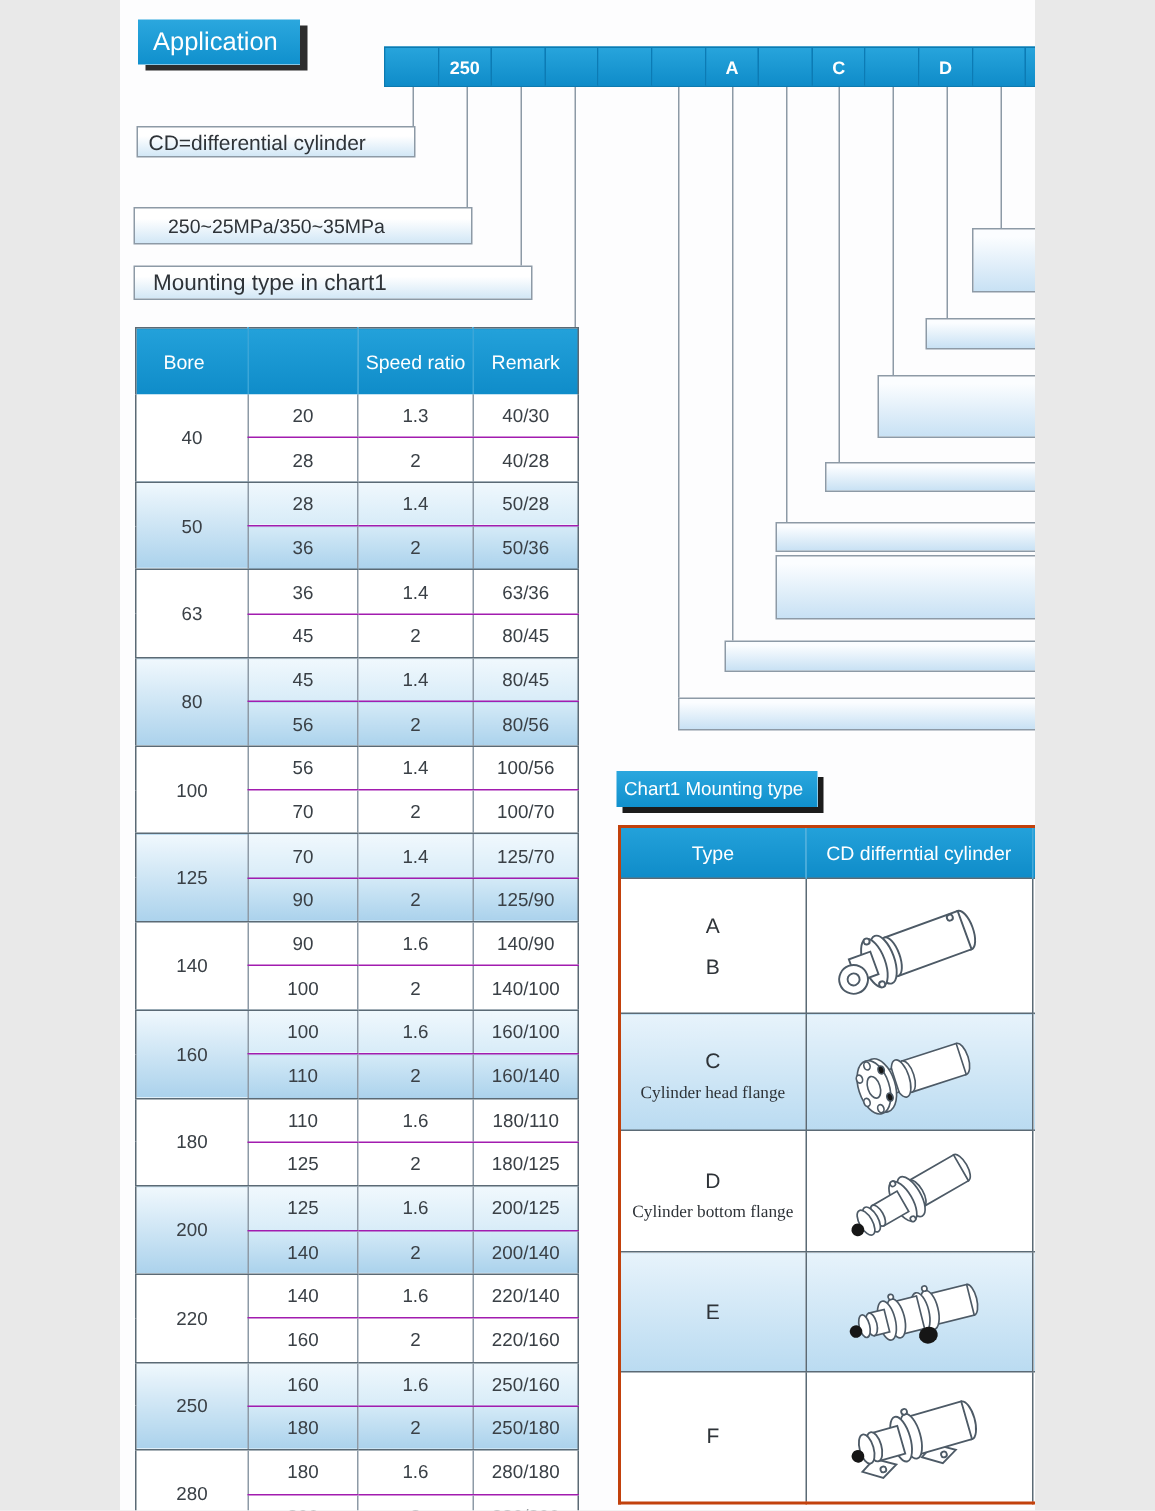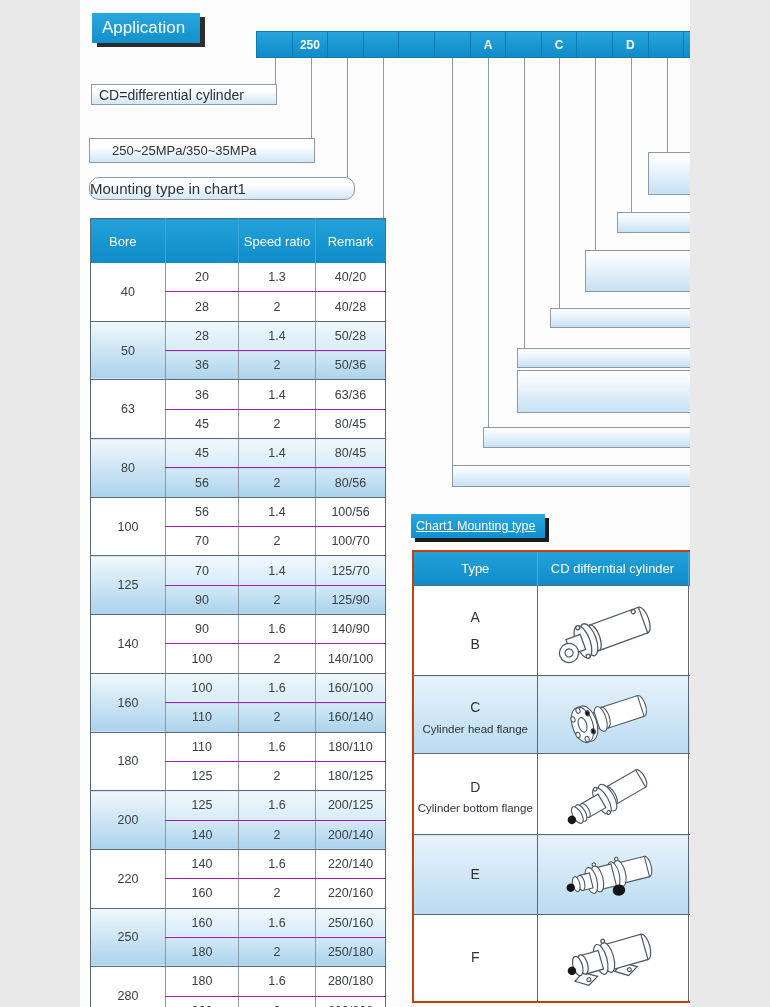--- a/index.html
+++ b/index.html
@@ -11,21 +11,21 @@
 
   
   .cyan-title{
     position:absolute;box-sizing:border-box;
     background:linear-gradient(180deg,#2ba7de,#1090cd);
     color:#fff;display:flex;align-items:center;
   }
   #app-title{left:12px;top:13px;width:108px;height:30px;font-size:17px;padding-left:10px;
     box-shadow:5px 4px 0 #2d2d2d;}
   #chart1-title{left:331px;top:514px;width:134px;height:24px;font-size:12.5px;padding-left:5px;
-    box-shadow:4px 4px 0 #1c1c1c;text-decoration:underline;}
+    box-shadow:4px 4px 0 #1c1c1c;}
 
   
   #code-bar{
     position:absolute;left:176px;top:31px;width:464px;height:27px;
     display:flex;box-sizing:border-box;border:1px solid #0d7ab0;
     background:#1697d4;
   }
   .bar-cell{
     flex:1;display:flex;align-items:center;justify-content:center;
     border-right:1px solid #0c7bb4;box-sizing:border-box;
@@ -40,21 +40,21 @@
   
   .lblbox{
     position:absolute;box-sizing:border-box;border:1px solid #8d9aa6;
     background:linear-gradient(180deg,#ffffff 30%,#d2e7f6);
     display:flex;align-items:center;color:#2e3338;white-space:nowrap;overflow:hidden;
   }
   #lbl-cd{left:11px;top:84px;width:186px;height:21px;font-size:14px;padding-left:7px;}
   #lbl-cg{left:11px;top:106px;width:183px;height:21px;font-size:14px;padding-left:7px;
     background:linear-gradient(180deg,#f2f9fd,#c9e2f4);}
   #lbl-mpa{left:9px;top:138px;width:226px;height:25px;font-size:13px;padding-left:22px;}
-  #lbl-mount{left:9px;top:177px;width:266px;height:23px;font-size:15px;padding-left:0;border-radius:10px;}
+  #lbl-mount{left:9px;top:177px;width:266px;height:23px;font-size:15px;padding-left:12px;}
 
   
   .branch{
     position:absolute;box-sizing:border-box;border:1px solid #8d9aa6;
     background:linear-gradient(180deg,#fbfdff 12%,#c8e1f4);
   }
 
   
   #bore-table{
     position:absolute;left:10px;top:218px;width:295px;
@@ -88,21 +88,21 @@
     height:31px;background:linear-gradient(180deg,#23a1da,#0f8cc9);
     color:#fff;font-weight:normal;font-size:13px;border-left:1px solid #47abdb;
   }
   #chart-table th:first-child{border-left:none;}
   #chart-table td{
     border:1px solid #5b6a75;text-align:center;vertical-align:middle;
     background:#fff;overflow:hidden;
   }
   #chart-table tr.shaded td{background:linear-gradient(180deg,#e7f3fb,#badbf1);}
   .type-letter{font-size:14px;line-height:1.9;}
-  .type-desc{font-size:11.5px;margin-top:2px;}
+  .type-desc{font-size:11.5px;margin-top:2px;font-family:Liberation Serif, serif;}
   .cyl-svg{display:block;margin:0 auto;}
 </style>
 </head>
 <body>
 
 <div id="page">
 
   <div id="app-title" class="cyan-title">Application</div>
 
   <div id="code-bar">
@@ -161,21 +161,21 @@
           <th></th>
           <th>Speed ratio</th>
           <th>Remark</th>
         </tr>
       </thead>
     <tbody>
         <tr class="r1">
           <td class="bore" rowspan="2">40</td>
           <td>20</td>
           <td>1.3</td>
-          <td>40/20</td>
+          <td>40/30</td>
         </tr>
         <tr class="r2">
           <td>28</td>
           <td>2</td>
           <td>40/28</td>
         </tr>
         <tr class="r1 shaded">
           <td class="bore" rowspan="2">50</td>
           <td>28</td>
           <td>1.4</td>

